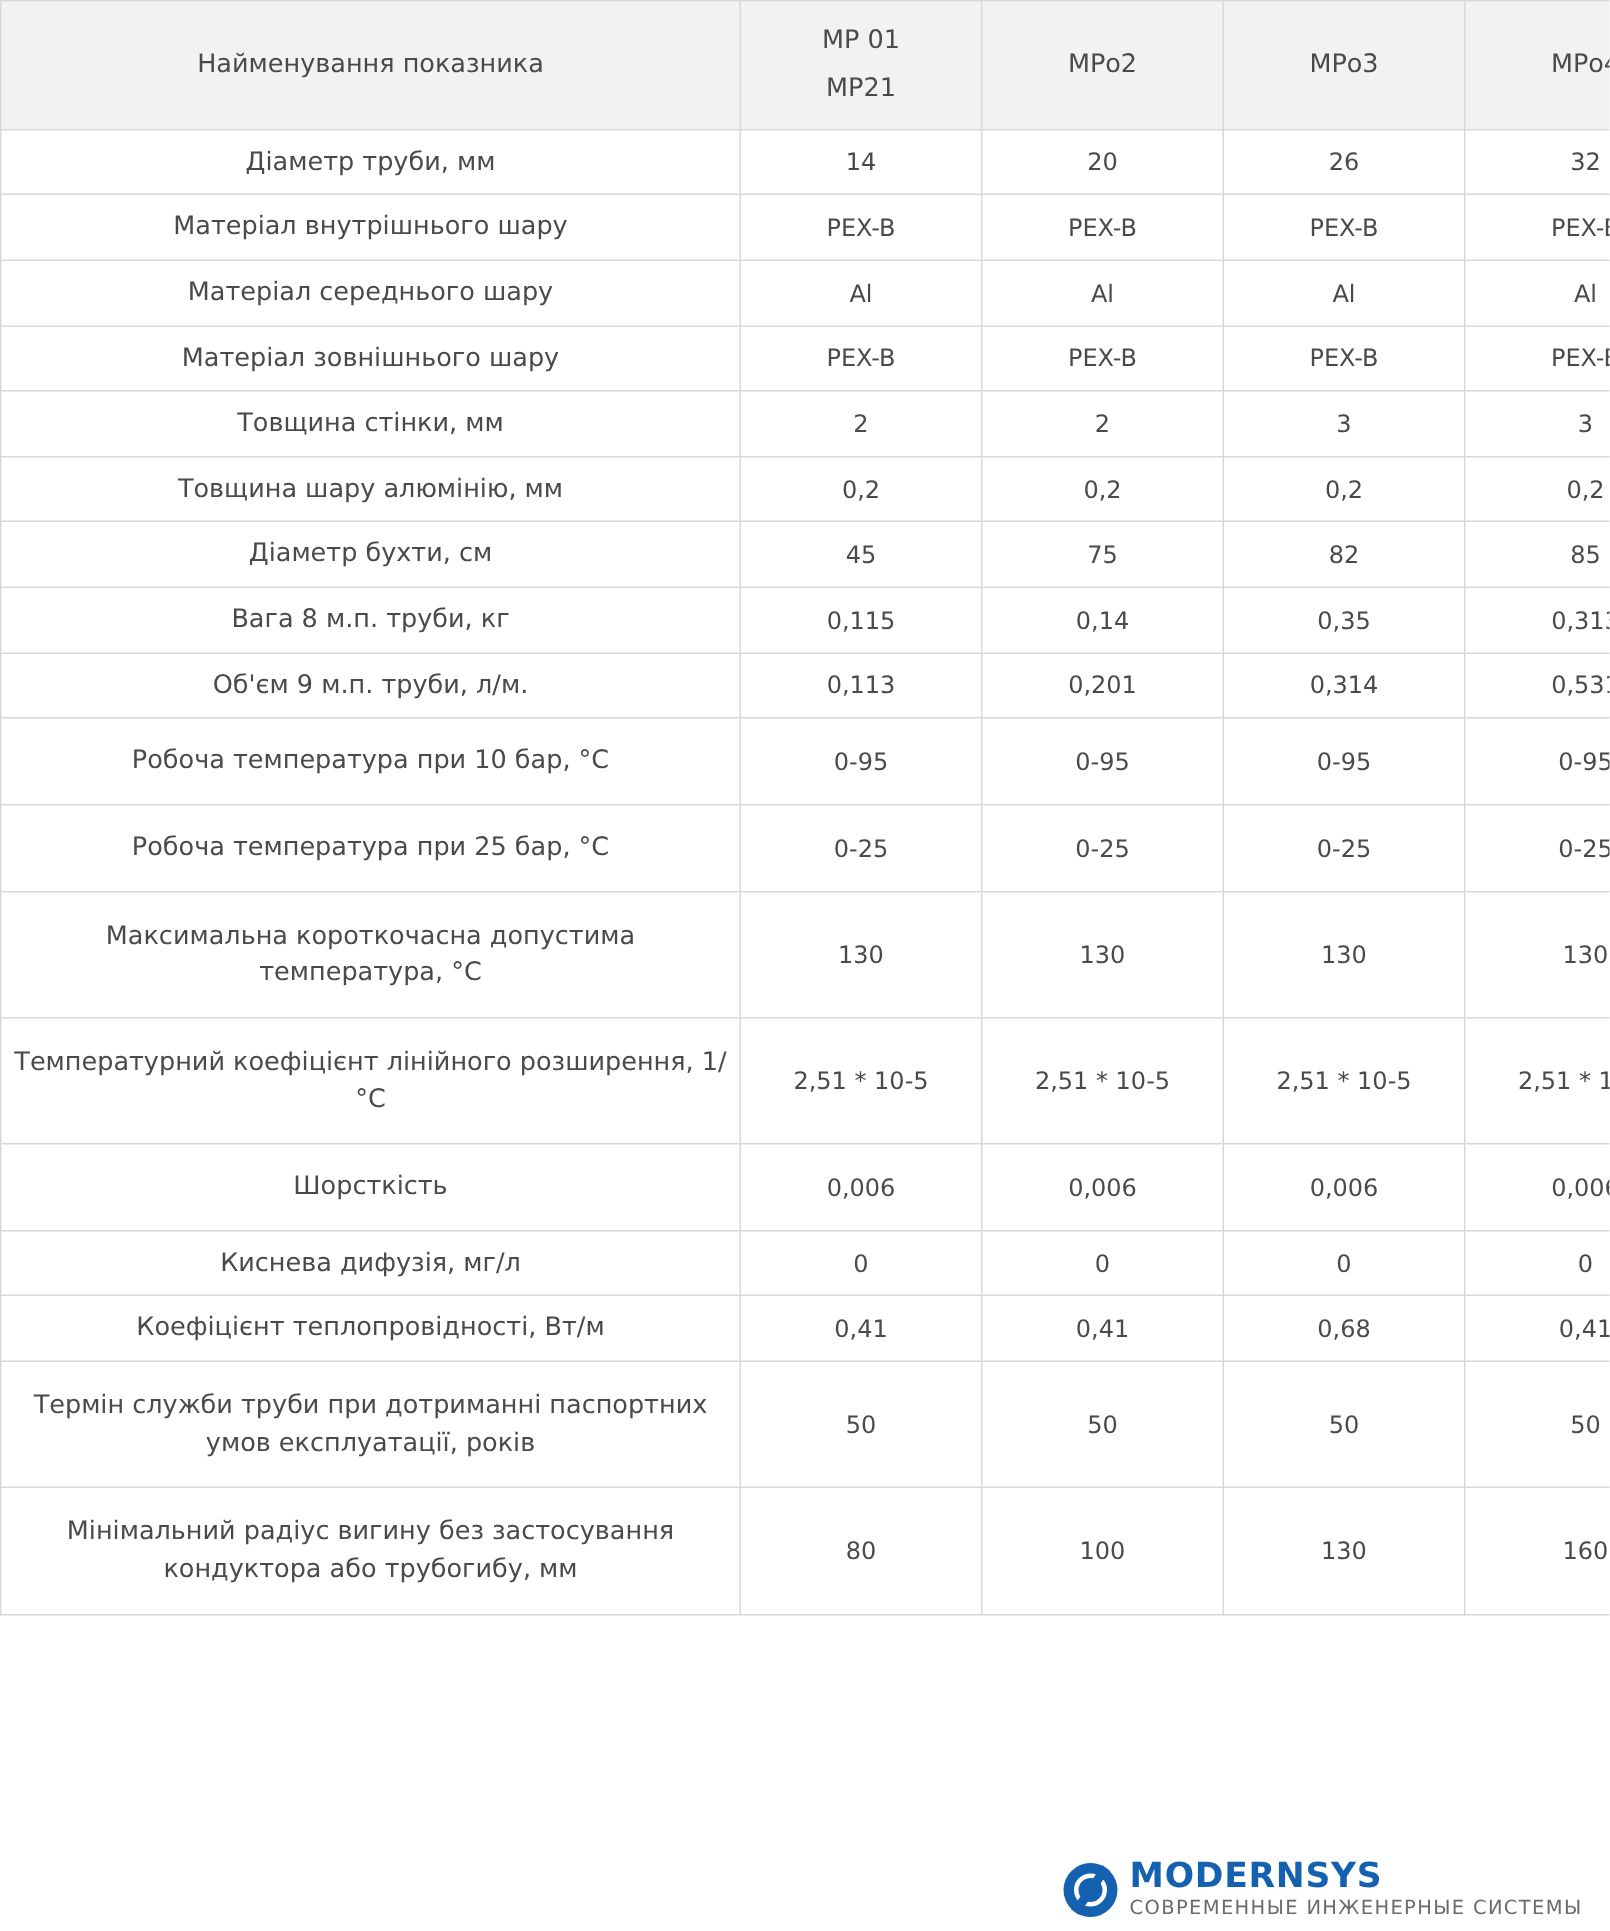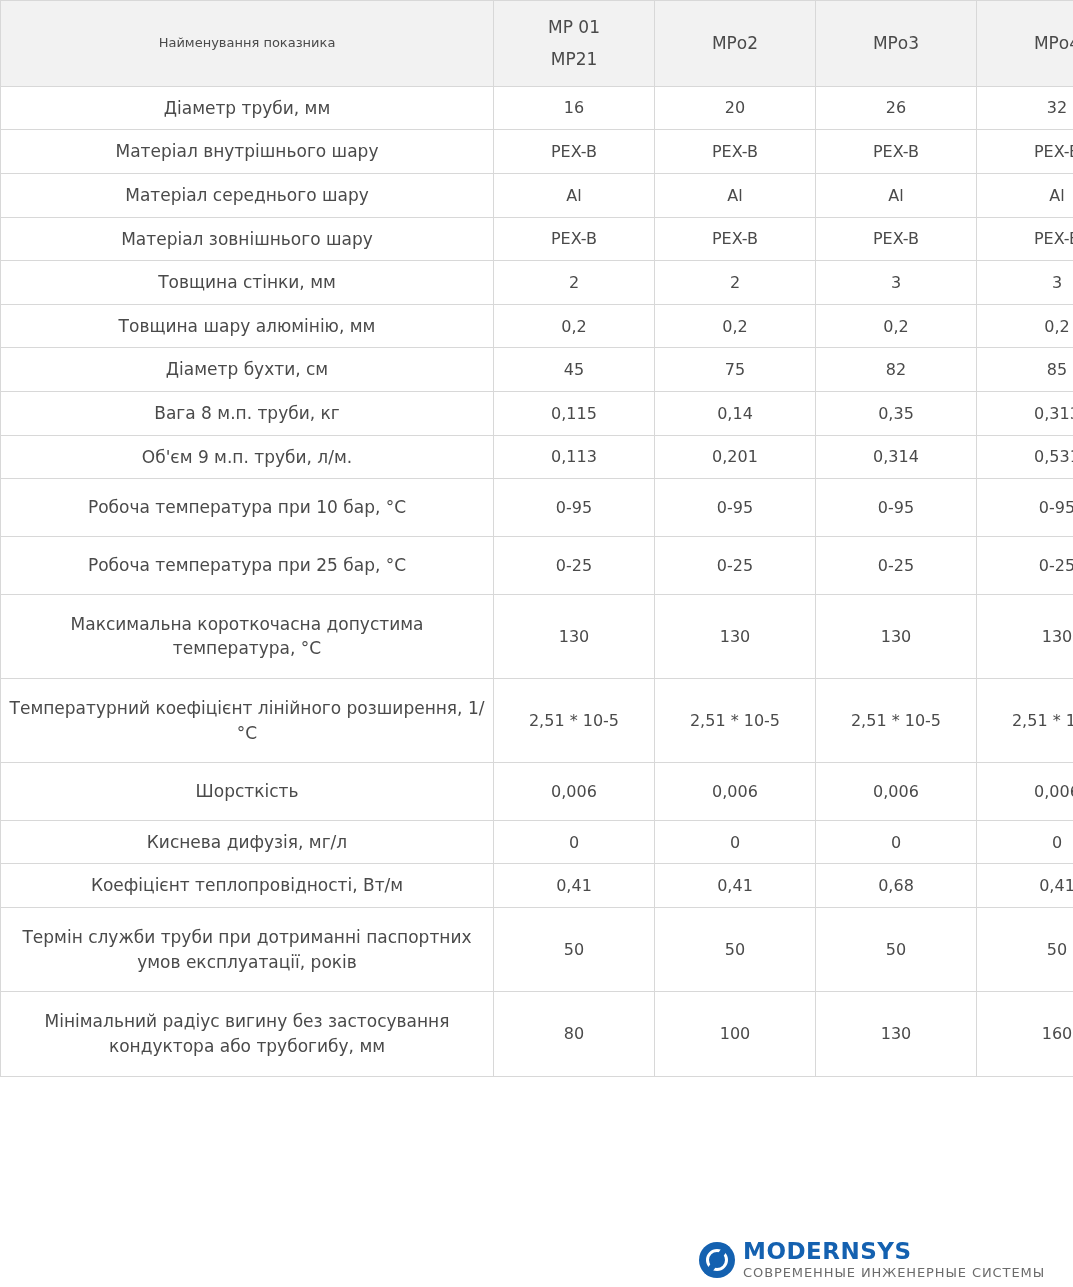--- a/index.html
+++ b/index.html
@@ -30,21 +30,21 @@
   thead th {
     background: #f2f2f2;
     font-weight: bold;
     color: #3d3d3d;
     font-size: 17px;
     padding: 10px 6px;
     line-height: 1.9;
   }
   th.col-name {
     width: 480px;
-    font-size: 13px;
+    font-size: 17px;
   }
   th.col-model {
     width: 148px;
   }
   th.col-model-last {
     width: 148px;
   }
   .model-line {
     display: block;
   }
@@ -64,21 +64,21 @@
   tbody tr.tall td {
     padding-top: 16px;
     padding-bottom: 16px;
   }
   tbody tr.tall3 td {
     padding-top: 17px;
     padding-bottom: 17px;
   }
   .logo-wrap {
     position: absolute;
-    right: 22px;
+    right: 12px;
     bottom: 6px;
     display: flex;
     align-items: center;
     gap: 8px;
     background: #ffffff;
     padding: 4px 6px 2px 6px;
   }
   .logo-mark {
     width: 36px;
     height: 36px;
@@ -137,21 +137,21 @@
         <span class="model-line">МР21</span>
       </th>
       <th class="col-model">МРо2</th>
       <th class="col-model">МРо3</th>
       <th class="col-model-last">МРо4</th>
     </tr>
   </thead>
   <tbody id="table-body">
       <tr>
         <td class="param">Діаметр труби, мм</td>
-        <td class="val">16</td>
+        <td class="val">14</td>
         <td class="val">20</td>
         <td class="val">26</td>
         <td class="val">32</td>
       </tr>
       <tr>
         <td class="param">Матеріал внутрішнього шару</td>
         <td class="val">PEX-B</td>
         <td class="val">PEX-B</td>
         <td class="val">PEX-B</td>
         <td class="val">PEX-B</td>

